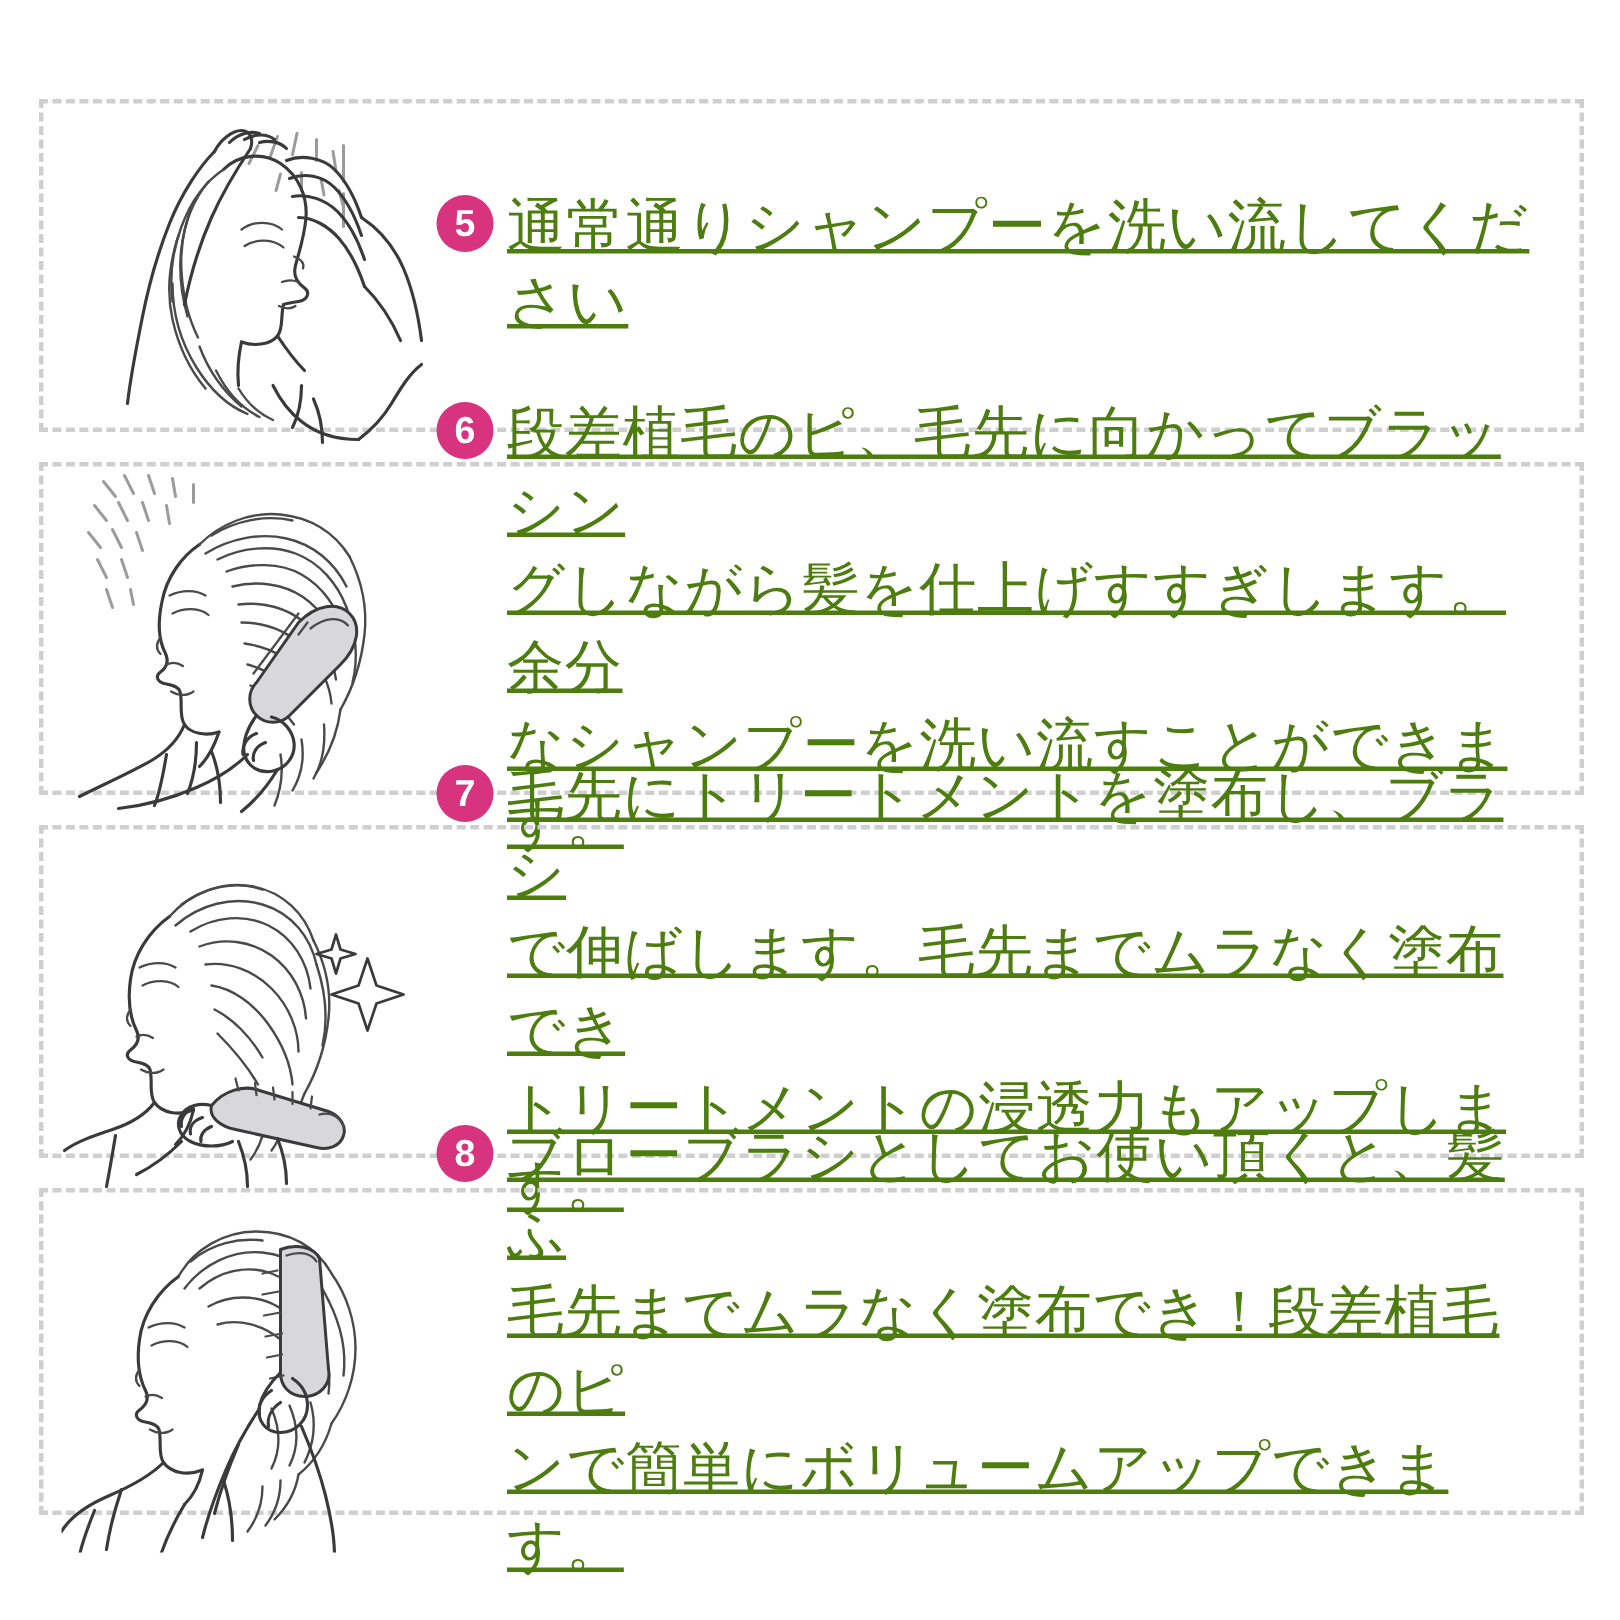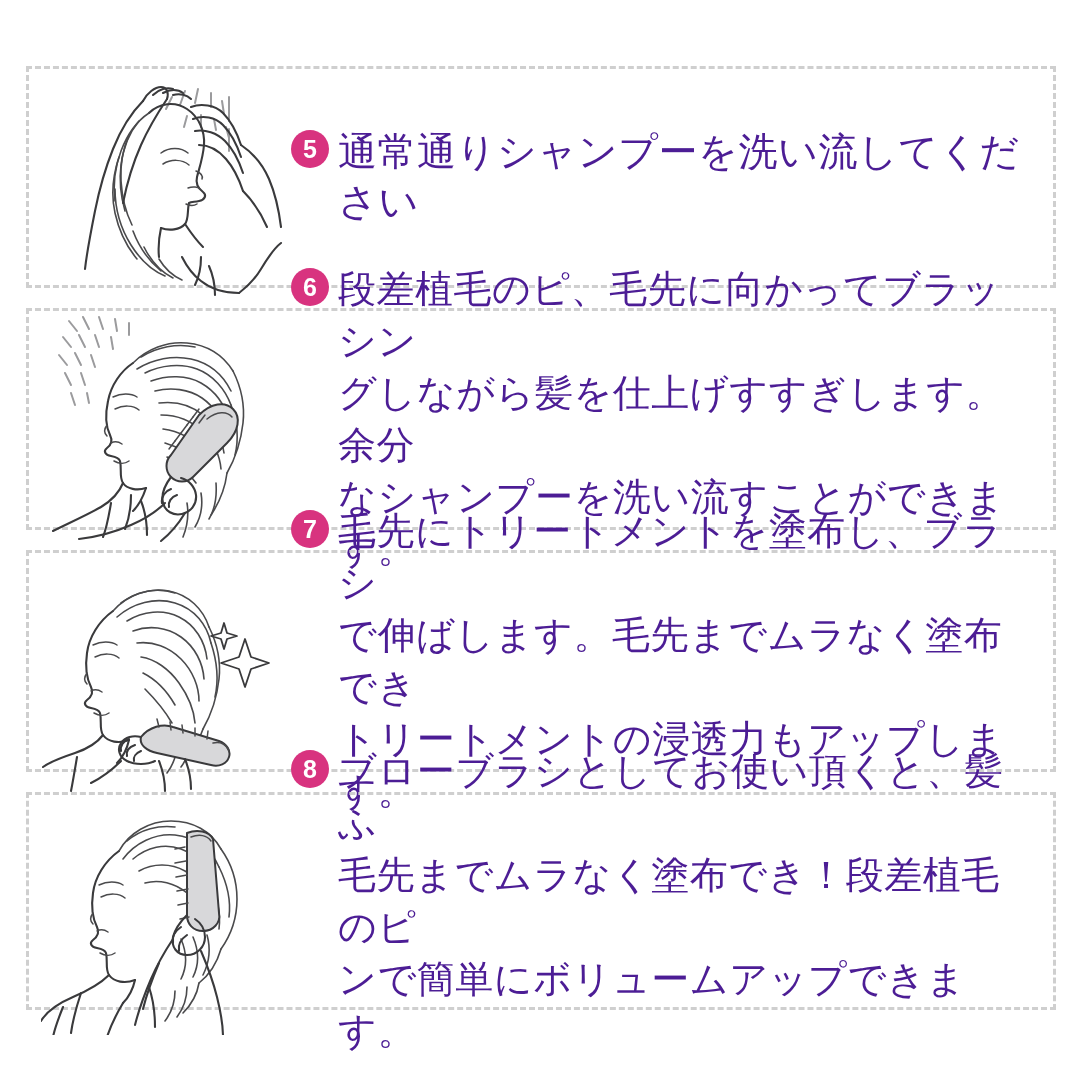--- a/index.html
+++ b/index.html
@@ -116,26 +116,27 @@
     font-weight: 700;
     line-height: 38px;
     text-align: center;
     margin-top: 5px;
     margin-right: 9px;
     letter-spacing: 0;
   }
 
   .step-text {
     flex: 1 1 auto;
-    color: #4c1d95;
+    color: #4d7c0f;
     font-size: 38px;
     line-height: 52px;
     letter-spacing: 0.5px;
     font-weight: 400;
     white-space: pre-line;
+    text-decoration: underline;
   }
   
   .panel-1 .step-text { font-size: 39px; line-height: 50px; }
   .panel-1 .badge { margin-top: 3px; }
 </style>
 </head>
 <body>
 
 <div id="page">
 

